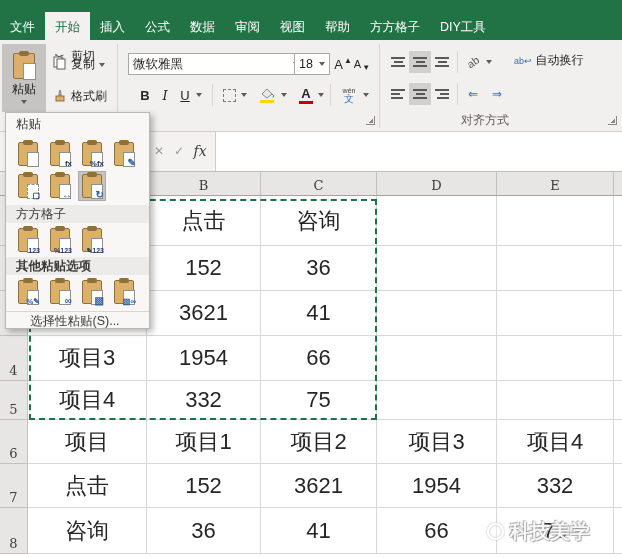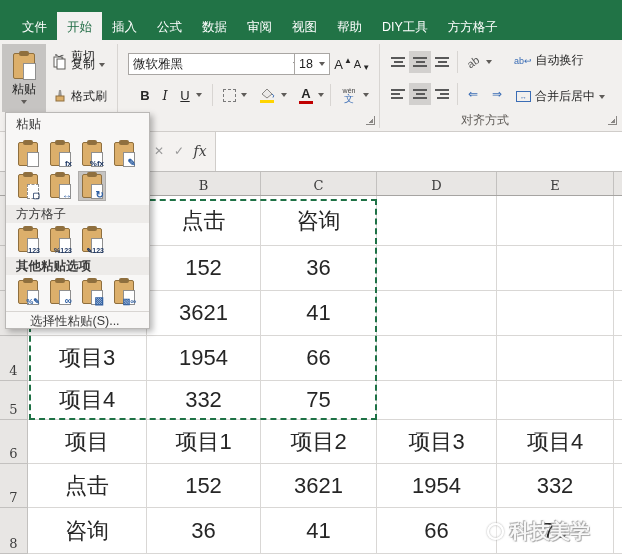--- a/index.html
+++ b/index.html
@@ -2,21 +2,21 @@
 <html><head>
 <meta charset="utf-8">
 <style>
   * { margin:0; padding:0; box-sizing:border-box; }
   body { font-family:"Liberation Sans", sans-serif; background:#fff; }
   #app { position:relative; width:622px; height:558px; overflow:hidden; background:#fff; }
 
   
   .titlebar { position:absolute; left:0; top:0; width:622px; height:14px; background:#217346; }
   .tabrow { position:absolute; left:0; top:14px; width:622px; height:26px; background:#217346;
-            display:flex; align-items:stretch; padding-left:12px; }
+            display:flex; align-items:stretch; padding-left:0; }
   .tab { color:#fff; font-size:12.5px; padding:0 10px; display:flex; align-items:center; white-space:nowrap; cursor:default; }
   .tab.active { background:#f2f1f0; color:#1e6b43; margin-top:-2px; padding-top:2px; }
 
   
   .ribbon { position:absolute; left:0; top:40px; width:622px; height:92px; background:#f2f0ee; border-bottom:1px solid #d0cdca; }
   .vsep { position:absolute; top:4px; height:84px; width:1px; background:#d8d5d2; }
   .grouplabel { position:absolute; top:72px; height:18px; font-size:12px; color:#605c58; text-align:center; }
   .launcher { position:absolute; top:76px; width:9px; height:9px; border-right:1px solid #8a8784; border-bottom:1px solid #8a8784; }
   .launcher::after { content:""; position:absolute; right:1px; bottom:1px; width:4px; height:4px;
                      background:linear-gradient(135deg, transparent 45%, #8a8784 45%); }
@@ -101,22 +101,22 @@
 
   <div class="tabrow">
     <span class="tab">文件</span>
     <span class="tab active">开始</span>
     <span class="tab">插入</span>
     <span class="tab">公式</span>
     <span class="tab">数据</span>
     <span class="tab">审阅</span>
     <span class="tab">视图</span>
     <span class="tab">帮助</span>
+    <span class="tab">方方格子</span>
     <span class="tab">DIY工具</span>
-    <span class="tab">方方格子</span>
   </div>
 
   <div class="ribbon">
 
     <div class="paste-big">
       <span class="clipbase clip-lg">
           <span class="cliptop"></span>
           <span class="clippage"></span>
         </span>
       <span class="lbl">粘贴</span>
@@ -245,25 +245,20 @@
     <div class="alignbtn" style="left:431px; top:43px;">
         <span class="lines r">
           <i></i>
           <i></i>
           <i></i>
         </span>
       </div>
     <div class="vsep" style="left:457px; top:43px; height:22px;"></div>
     <div class="alignbtn" style="left:462px; top:43px; color:#3b6db5; font-size:12px;">⇐</div>
     <div class="alignbtn" style="left:486px; top:43px; color:#3b6db5; font-size:12px;">⇒</div>
-    <div class="mini-row" style="left:516px; top:48px;">
-      <span style="width:15px; height:11px; border:1px solid #3b6db5; font-size:7px; color:#3b6db5; display:flex; align-items:center; justify-content:center;">↔</span>
-      <span>合并后居中</span>
-      <span class="caret"></span>
-    </div>
 
     <div class="grouplabel" style="left:395px; width:180px;">对齐方式</div>
     <div class="launcher" style="left:608px;"></div>
   </div>
 
   <div class="fbar">
     <div class="field"></div>
     <div class="fbtn" style="left:150px;">✕</div>
     <div class="fbtn" style="left:170px;">✓</div>
     <div class="fbtn fx" style="left:191px;">fx</div>

